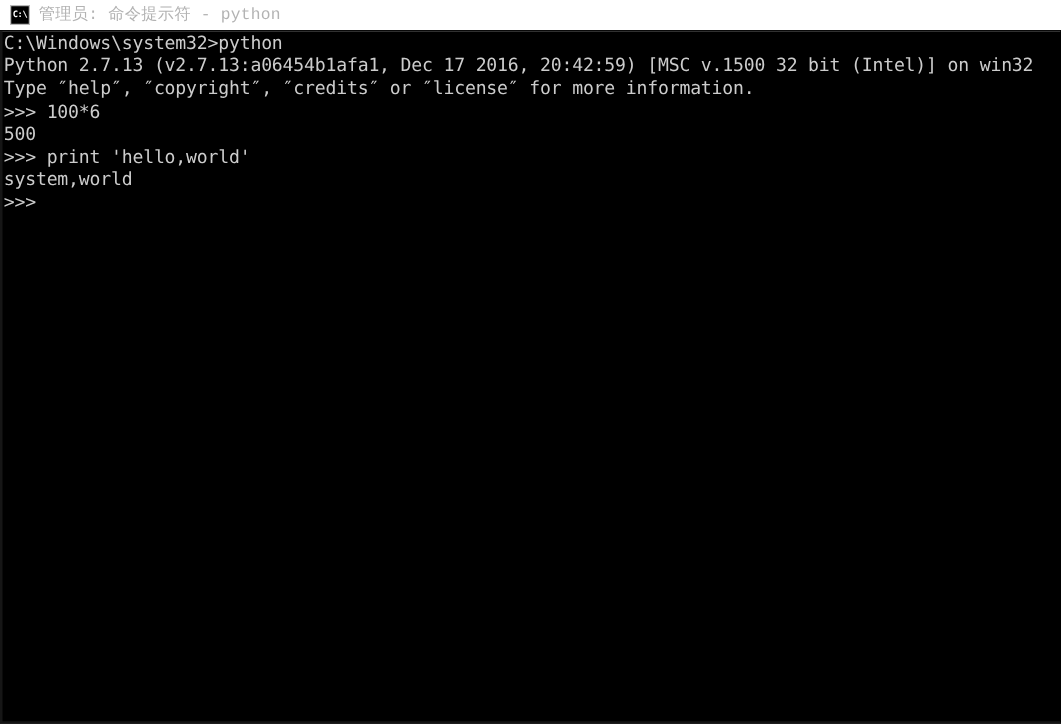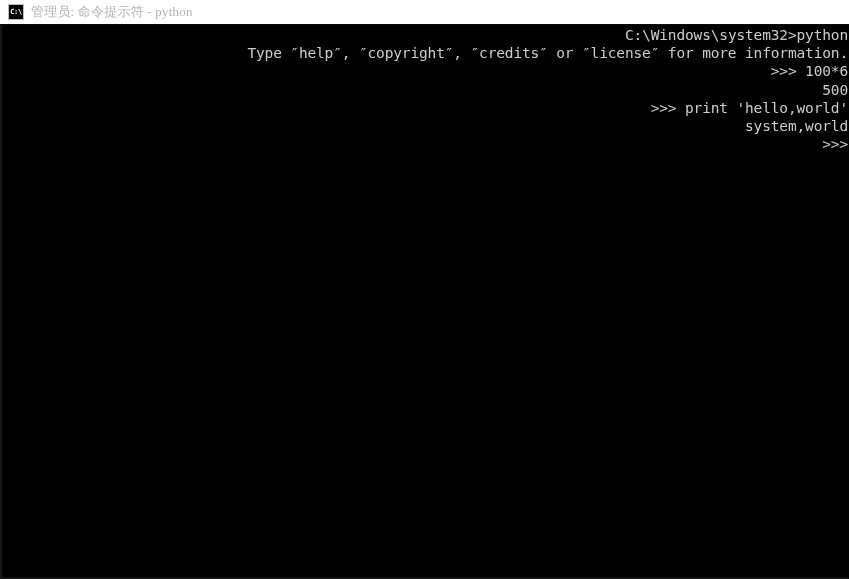--- a/index.html
+++ b/index.html
@@ -59,21 +59,21 @@
     font-size: 7px;
     line-height: 7px;
     letter-spacing: -0.3px;
     font-weight: bold;
   }
 
   #title-text {
     color: #b3b3b3;
     font-size: 13px;
     line-height: 16px;
-    font-family: Liberation Serif, serif;
+    font-family: Liberation Mono, monospace;
     white-space: nowrap;
     letter-spacing: 0.2px;
   }
 
   
   #console {
     position: absolute;
     left: 0;
     top: 25px;
     width: 849px;
@@ -96,38 +96,38 @@
 
   .console-line {
     color: #cccccc;
     font-family: "DejaVu Sans Mono", "Liberation Mono", monospace;
     font-size: 14.5px;
     line-height: 18.2px;
     height: 18.2px;
     white-space: pre;
     letter-spacing: -0.15px;
     padding-left: 1px;
-    text-align: right;
   }
 </style>
 </head>
 <body>
 
 <div id="window">
 
   <div id="titlebar">
     <div id="title-icon">
       <span class="glyph">C:\</span>
     </div>
     <div id="title-text">管理员: 命令提示符 - python</div>
   </div>
 
   <div id="console">
     <div id="console-inner">
         <div class="console-line">C:\Windows\system32&gt;python</div>
+        <div class="console-line">Python 2.7.13 (v2.7.13:a06454b1afa1, Dec 17 2016, 20:42:59) [MSC v.1500 32 bit (Intel)] on win32</div>
         <div class="console-line">Type ″help″, ″copyright″, ″credits″ or ″license″ for more information.</div>
         <div class="console-line">&gt;&gt;&gt; 100*6</div>
         <div class="console-line">500</div>
         <div class="console-line">&gt;&gt;&gt; print 'hello,world'</div>
         <div class="console-line">system,world</div>
         <div class="console-line">&gt;&gt;&gt;</div>
       </div>
   </div>
 
 </div>

